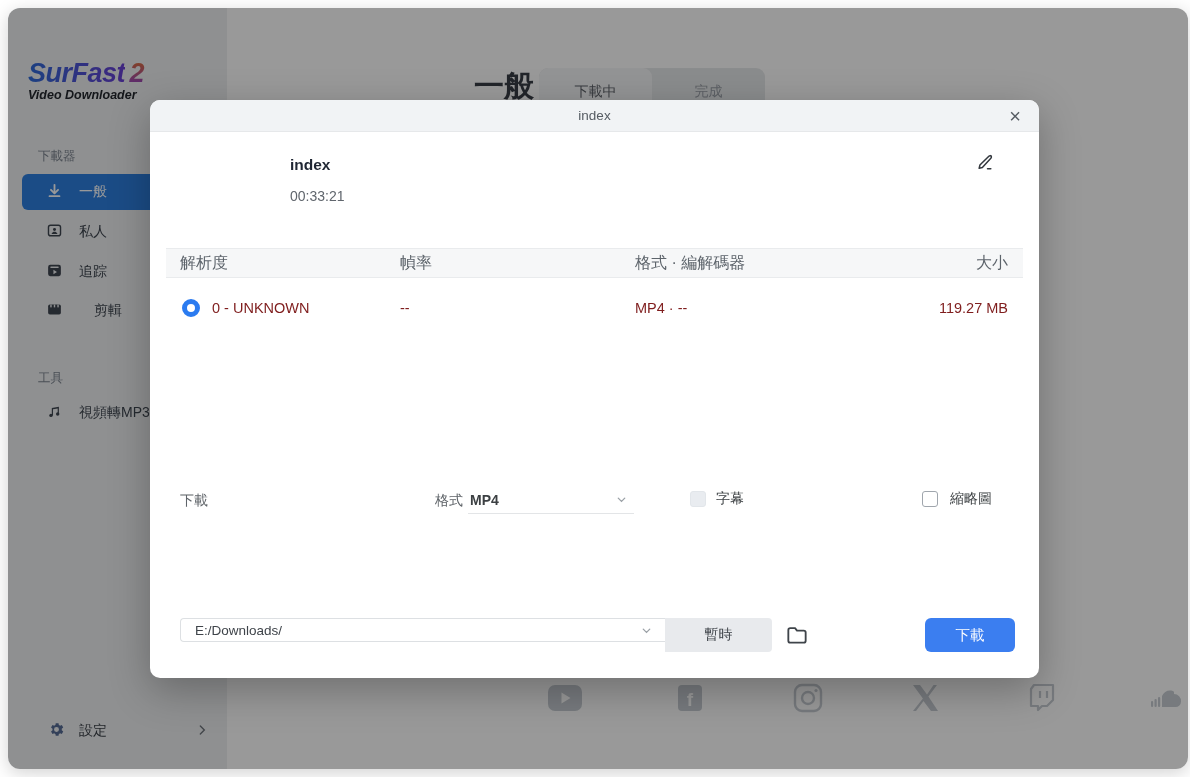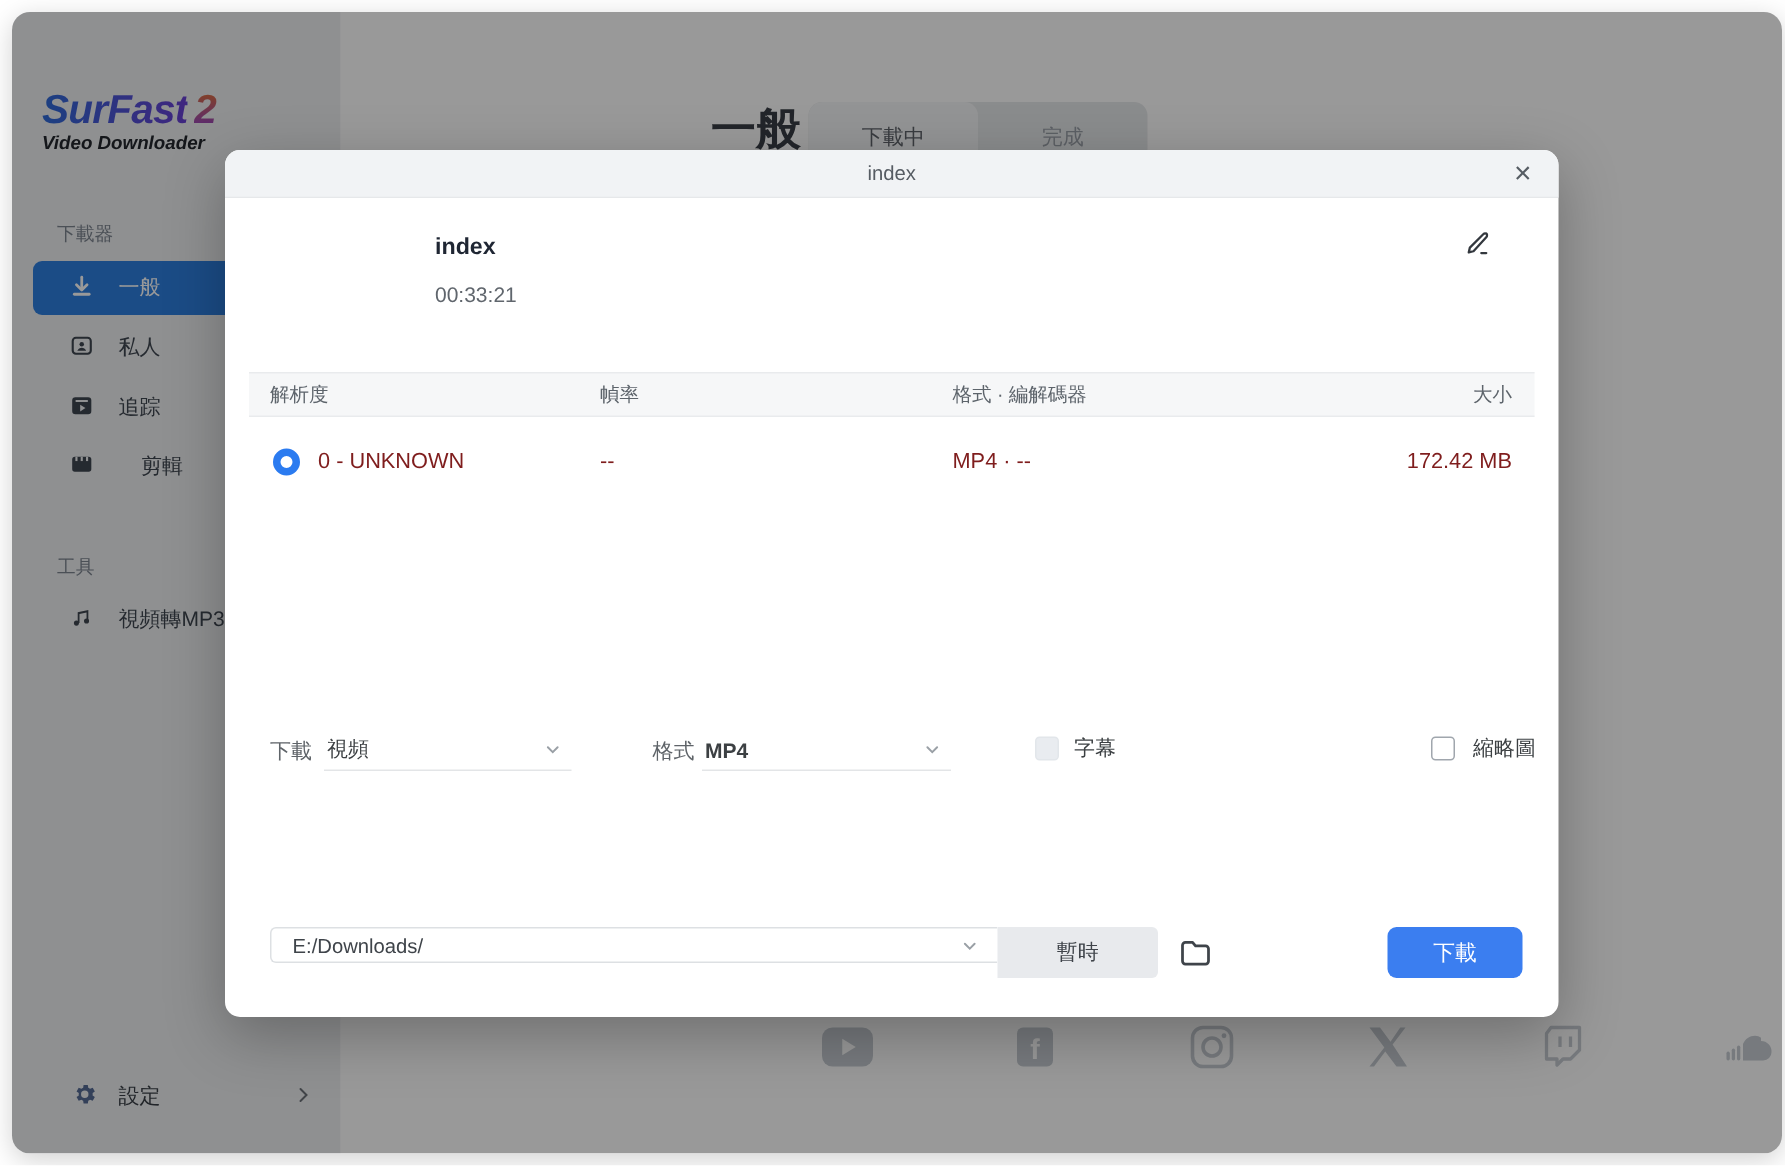--- a/index.html
+++ b/index.html
@@ -37,21 +37,21 @@
     box-shadow:0 12px 40px rgba(0,0,0,.28);}
   .modal-header{position:absolute;left:0;top:0;right:0;height:32px;background:#f1f3f5;border-radius:10px 10px 0 0;
     border-bottom:1px solid #e6e8ea;display:flex;align-items:center;justify-content:center;
     font-size:13.5px;color:#565c63;}
   .modal-close{position:absolute;right:14px;top:3px;font-size:20px;color:#565c63;cursor:pointer;padding:2px 4px;}
   .v-title{position:absolute;left:140px;top:56px;font-size:15.5px;font-weight:700;color:#1f2633;}
   .v-duration{position:absolute;left:140px;top:88px;font-size:14px;color:#60666d;}
   .edit-btn{position:absolute;right:44px;top:52px;cursor:pointer;}
   .thumb{position:absolute;left:30px;top:46px;width:96px;height:60px;background:#ffffff;}
   .tbl-header{position:absolute;left:16px;right:16px;top:148px;height:30px;background:#f6f7f8;
-    border-top:1px solid #e9ebed;border-bottom:1px solid #e9ebed;font-size:13px;color:#5d646b;}
+    border-top:1px solid #e9ebed;border-bottom:1px solid #e9ebed;font-size:16px;color:#5d646b;}
   .tbl-header span,.tbl-row span{position:absolute;top:50%;transform:translateY(-50%);white-space:nowrap;}
   .tbl-row{position:absolute;left:16px;right:16px;top:190px;height:36px;font-size:14.5px;color:#7f1d1d;cursor:pointer;}
   .c1{left:14px;} .c2{left:234px;} .c3{left:469px;} .c4{right:15px;}
   .radio{position:absolute;left:16px;top:9px;width:18px;height:18px;border-radius:50%;
     border:5px solid #2b7bf0;background:#fff;cursor:pointer;}
   .opt-label{position:absolute;top:392px;font-size:14px;color:#5f6469;}
   .select{position:absolute;top:386px;height:28px;border-bottom:1px solid #e3e5e7;display:flex;
     align-items:center;justify-content:space-between;font-size:14px;color:#3c4043;cursor:pointer;padding:0 6px 0 2px;}
   .checkrow{position:absolute;top:390px;display:flex;align-items:center;gap:10px;font-size:14px;color:#3c4043;}
   .cbx{width:16px;height:16px;border-radius:3px;cursor:pointer;}
@@ -230,44 +230,38 @@
       <span class="c2">幀率</span>
       <span class="c3">格式 · 編解碼器</span>
       <span class="c4">大小</span>
     </div>
 
     <div class="tbl-row">
       <span class="radio" style="position:absolute;"></span>
       <span class="c1" style="left:46px;">0 - UNKNOWN</span>
       <span class="c2">--</span>
       <span class="c3">MP4 · --</span>
-      <span class="c4">172.42 MB</span>
+      <span class="c4">119.27 MB</span>
     </div>
 
     <div class="opt-label" style="left:30px;">下載</div>
-    <div class="select" style="left:66px;width:165px;">
-      <span>視頻</span>
-      <svg width="13" height="13" viewBox="0 0 24 24" fill="none" stroke="#9aa0a6" stroke-width="2.4" stroke-linecap="round">
-          <path d="M6 9.5l6 6 6-6"></path>
-        </svg>
-    </div>
 
     <div class="opt-label" style="left:285px;">格式</div>
     <div class="select" style="left:318px;width:166px;">
       <span style="font-weight:700;">MP4</span>
       <svg width="13" height="13" viewBox="0 0 24 24" fill="none" stroke="#9aa0a6" stroke-width="2.4" stroke-linecap="round">
           <path d="M6 9.5l6 6 6-6"></path>
         </svg>
     </div>
 
     <div class="checkrow" style="left:540px;">
       <span class="cbx disabled"></span>
       <span>字幕</span>
     </div>
-    <div class="checkrow" style="left:804px;gap:12px;">
+    <div class="checkrow" style="left:772px;gap:12px;">
       <span class="cbx empty"></span>
       <span>縮略圖</span>
     </div>
 
     <div class="path-input">
       <input value="E:/Downloads/" style="">
       <svg style="margin-right:12px;" width="13" height="13" viewBox="0 0 24 24" fill="none" stroke="#9aa0a6" stroke-width="2.4" stroke-linecap="round">
           <path d="M6 9.5l6 6 6-6"></path>
         </svg>
     </div>

